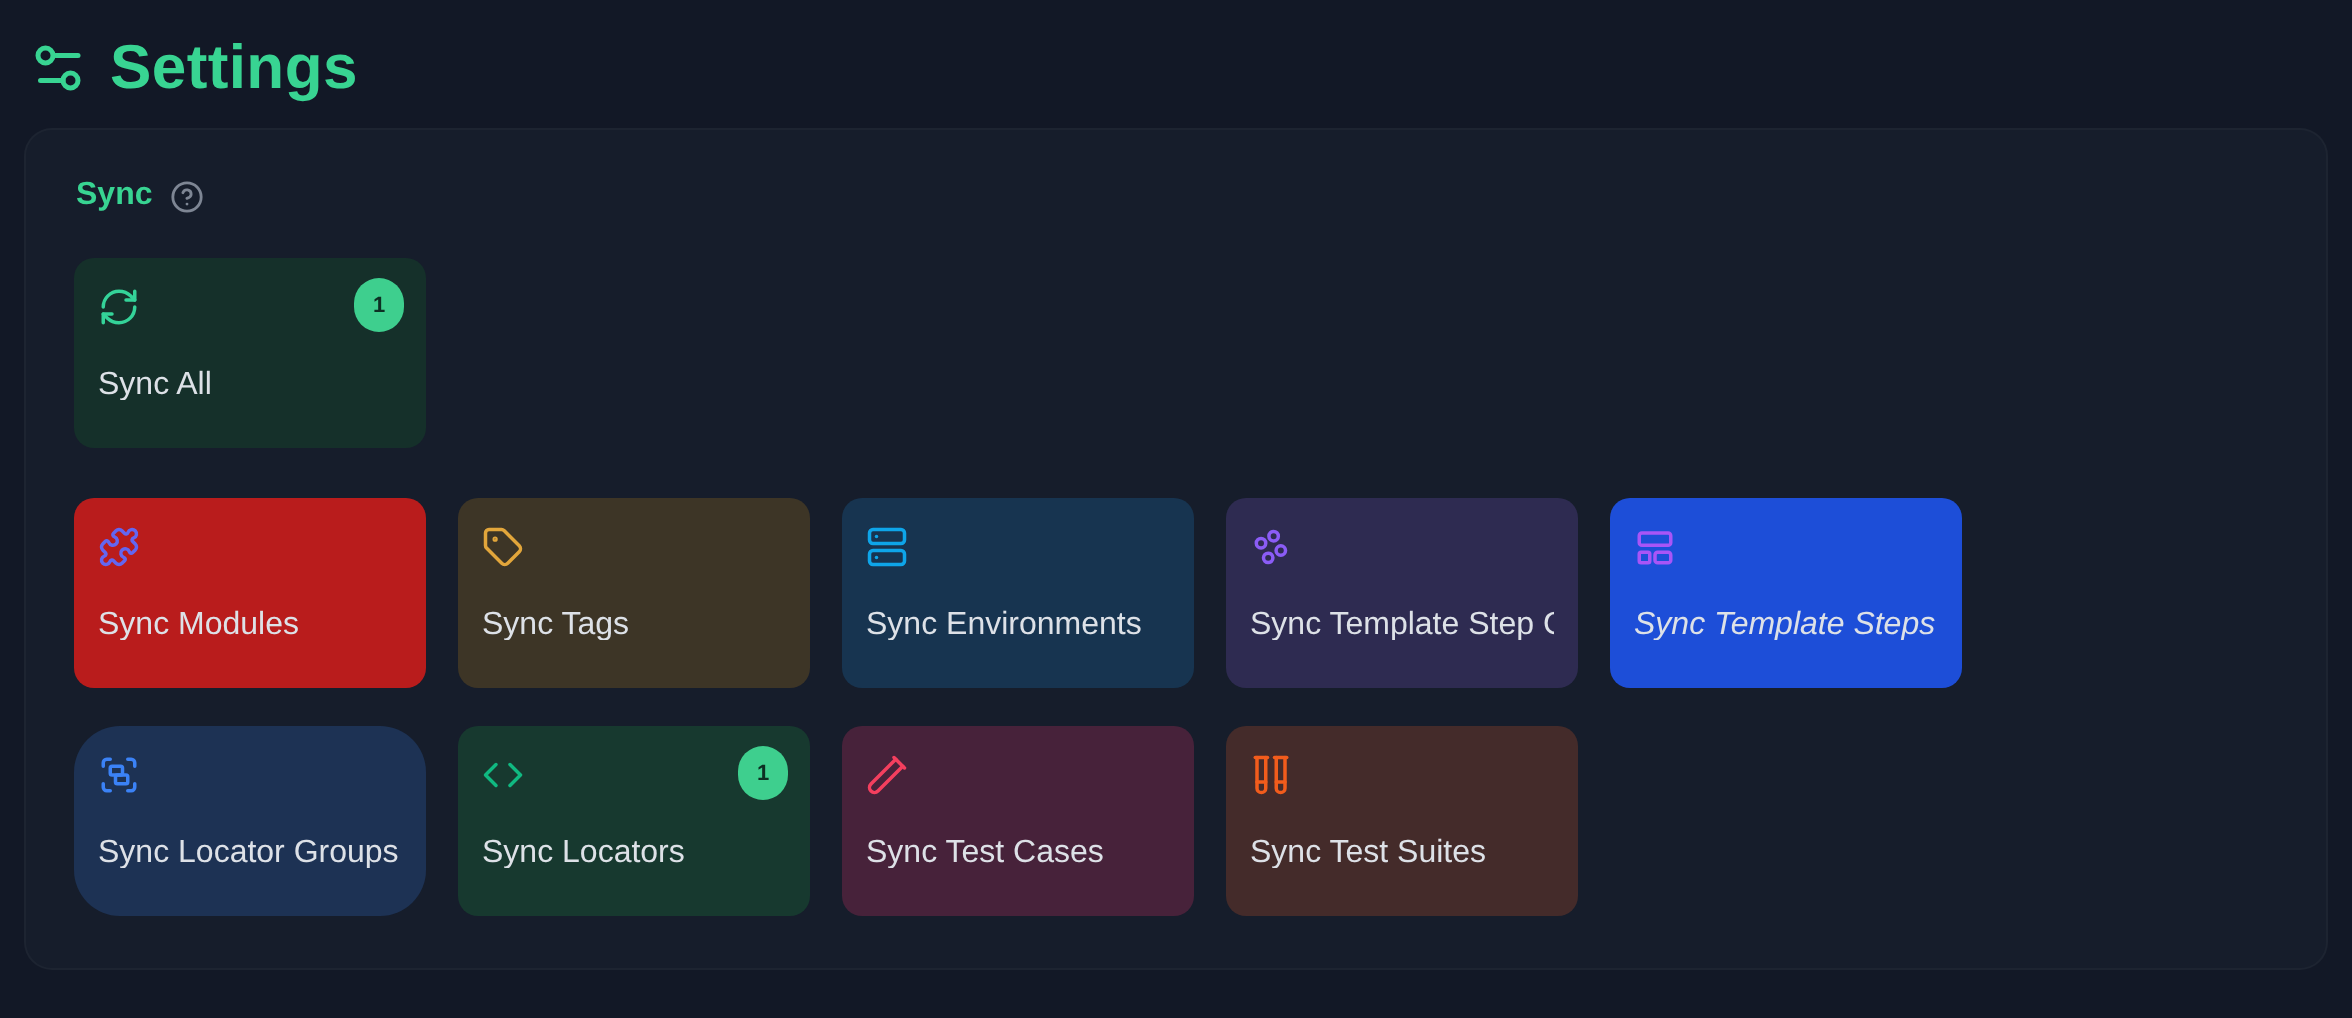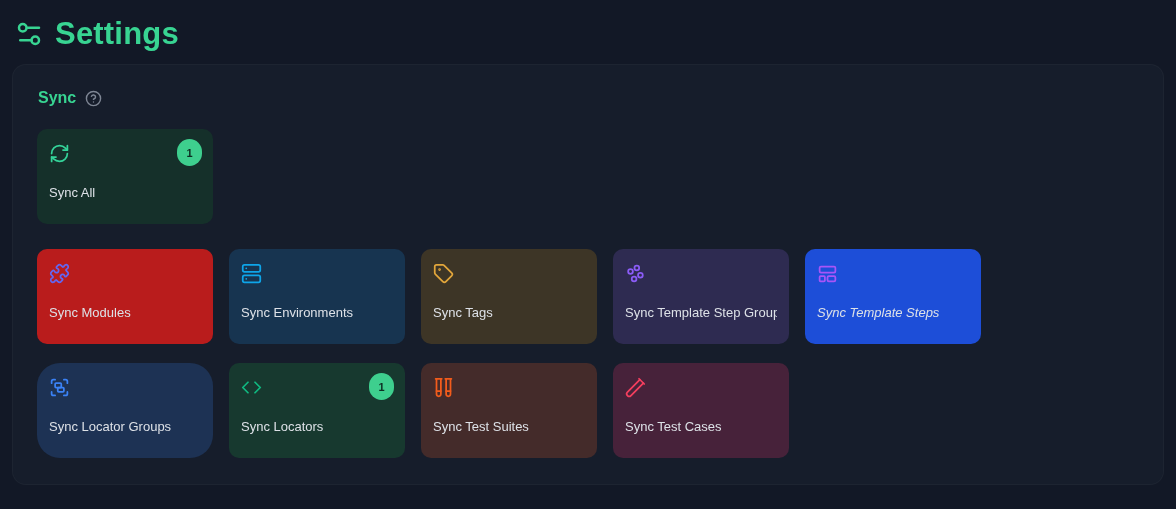--- a/index.html
+++ b/index.html
@@ -38,21 +38,21 @@
     width:176px;height:95px;box-sizing:border-box;
     border-radius:10px;
     padding:14px 12px 12px 12px;
     display:flex;flex-direction:column;align-items:flex-start;
     cursor:pointer;
   }
   .card-icon{display:inline-flex;width:21px;height:21px;}
   .card-icon svg{width:21px;height:21px;}
   .card-label{
     margin-top:21px;
-    font-size:13px;line-height:15px;color:#dde1e7;
+    font-size:16px;line-height:15px;color:#dde1e7;
     white-space:nowrap;max-width:152px;overflow:hidden;
   }
   .card-badge{
     position:absolute;top:10px;right:11px;
     min-width:25px;height:27px;box-sizing:border-box;
     border-radius:14px;
     display:flex;align-items:center;justify-content:center;
     font-size:11px;font-weight:700;
   }
 </style>
@@ -99,41 +99,41 @@
   <div class="cards" id="grid-items">
       <div class="card" style="background: #b91c1c;">
     <span class="card-icon" style="color: rgb(99, 102, 241);">
           <svg viewBox="0 0 24 24" fill="none" stroke="currentColor" stroke-width="2" stroke-linecap="round" stroke-linejoin="round">
             <path d="M19.439 7.85c-.049.322.059.648.289.878l1.568 1.568c.47.47.706 1.087.706 1.704s-.235 1.233-.706 1.704l-1.611 1.611a.98.98 0 0 1-.837.276c-.47-.07-.802-.48-.968-.925a2.501 2.501 0 1 0-3.214 3.214c.446.166.855.497.925.968a.979.979 0 0 1-.276.837l-1.61 1.61a2.404 2.404 0 0 1-1.705.707 2.402 2.402 0 0 1-1.704-.706l-1.568-1.568a1.026 1.026 0 0 0-.877-.29c-.493.074-.84.504-1.02.968a2.5 2.5 0 1 1-3.237-3.237c.464-.18.894-.527.967-1.02a1.026 1.026 0 0 0-.289-.877l-1.568-1.568A2.402 2.402 0 0 1 1.998 12c0-.617.236-1.234.706-1.704L4.23 8.77c.24-.24.581-.353.917-.303.515.077.877.528 1.073 1.01a2.5 2.5 0 1 0 3.259-3.259c-.482-.196-.933-.558-1.01-1.073-.05-.336.062-.676.303-.917l1.525-1.525A2.402 2.402 0 0 1 12 1.998c.617 0 1.234.236 1.704.706l1.568 1.568c.23.23.556.338.877.29.493-.074.84-.504 1.02-.968a2.5 2.5 0 1 1 3.237 3.237c-.464.18-.894.527-.967 1.02Z"></path>
           </svg>
         </span>
 
     <span class="card-label">Sync Modules</span>
   </div>
+      <div class="card" style="background: rgb(61, 53, 38);">
+    <span class="card-icon" style="color: rgb(226, 166, 59);">
+          <svg viewBox="0 0 24 24" fill="none" stroke="currentColor" stroke-width="2" stroke-linecap="round" stroke-linejoin="round">
+            <path d="M12.586 2.586A2 2 0 0 0 11.172 2H4a2 2 0 0 0-2 2v7.172a2 2 0 0 0 .586 1.414l8.704 8.704a2.426 2.426 0 0 0 3.42 0l6.58-6.58a2.426 2.426 0 0 0 0-3.42z"></path>
+            <circle cx="7.5" cy="7.5" r=".5" fill="currentColor"></circle>
+          </svg>
+        </span>
+
+    <span class="card-label">Sync Tags</span>
+  </div>
       <div class="card" style="background: rgb(23, 52, 80);">
     <span class="card-icon" style="color: rgb(14, 165, 233);">
           <svg viewBox="0 0 24 24" fill="none" stroke="currentColor" stroke-width="2" stroke-linecap="round" stroke-linejoin="round">
             <rect width="20" height="8" x="2" y="2" rx="2"></rect>
             <rect width="20" height="8" x="2" y="14" rx="2"></rect>
             <path d="M6 6h.01"></path>
             <path d="M6 18h.01"></path>
           </svg>
         </span>
 
     <span class="card-label">Sync Environments</span>
-  </div>
-      <div class="card" style="background: rgb(61, 53, 38);">
-    <span class="card-icon" style="color: rgb(226, 166, 59);">
-          <svg viewBox="0 0 24 24" fill="none" stroke="currentColor" stroke-width="2" stroke-linecap="round" stroke-linejoin="round">
-            <path d="M12.586 2.586A2 2 0 0 0 11.172 2H4a2 2 0 0 0-2 2v7.172a2 2 0 0 0 .586 1.414l8.704 8.704a2.426 2.426 0 0 0 3.42 0l6.58-6.58a2.426 2.426 0 0 0 0-3.42z"></path>
-            <circle cx="7.5" cy="7.5" r=".5" fill="currentColor"></circle>
-          </svg>
-        </span>
-
-    <span class="card-label">Sync Tags</span>
   </div>
       <div class="card" style="background: rgb(46, 43, 81);">
     <span class="card-icon" style="color: rgb(139, 92, 246);">
           <svg viewBox="0 0 24 24" fill="none" stroke="currentColor" stroke-width="2" stroke-linecap="round" stroke-linejoin="round">
             <circle cx="13.5" cy="5.8" r="2.7"></circle>
             <circle cx="6.3" cy="9.8" r="2.7"></circle>
             <circle cx="17.6" cy="14" r="2.7"></circle>
             <circle cx="10.4" cy="18.2" r="2.7"></circle>
           </svg>
         </span>
@@ -168,38 +168,38 @@
       <div class="card" style="background: rgb(23, 57, 47);">
     <span class="card-icon" style="color: rgb(16, 185, 129);">
           <svg viewBox="0 0 24 24" fill="none" stroke="currentColor" stroke-width="2" stroke-linecap="round" stroke-linejoin="round">
             <path d="m16 18 6-6-6-6"></path>
             <path d="m8 6-6 6 6 6"></path>
           </svg>
         </span>
     <span class="card-badge" style="background: rgb(62, 207, 142); color: rgb(13, 47, 35);">1</span>
     <span class="card-label">Sync Locators</span>
   </div>
+      <div class="card" style="background: rgb(71, 34, 58);">
+    <span class="card-icon" style="color: rgb(244, 63, 94);">
+          <svg viewBox="0 0 24 24" fill="none" stroke="currentColor" stroke-width="2" stroke-linecap="round" stroke-linejoin="round">
+            <path d="M21 7 6.82 21.18a2.83 2.83 0 0 1-3.99-.01 2.83 2.83 0 0 1 0-4L17 3"></path>
+            <path d="m16 2 6 6"></path>
+          </svg>
+        </span>
+
+    <span class="card-label">Sync Test Cases</span>
+  </div>
       <div class="card" style="background: rgb(68, 43, 42);">
     <span class="card-icon" style="color: rgb(242, 92, 28);">
           <svg viewBox="0 0 24 24" fill="none" stroke="currentColor" stroke-width="2" stroke-linecap="round" stroke-linejoin="round">
             <path d="M9 2v17.5A2.5 2.5 0 0 1 6.5 22 2.5 2.5 0 0 1 4 19.5V2"></path>
             <path d="M20 2v17.5a2.5 2.5 0 0 1-2.5 2.5 2.5 2.5 0 0 1-2.5-2.5V2"></path>
             <path d="M3 2h7"></path>
             <path d="M14 2h7"></path>
             <path d="M9 16H4"></path>
             <path d="M20 16h-5"></path>
           </svg>
         </span>
 
     <span class="card-label">Sync Test Suites</span>
   </div>
-      <div class="card" style="background: rgb(71, 34, 58);">
-    <span class="card-icon" style="color: rgb(244, 63, 94);">
-          <svg viewBox="0 0 24 24" fill="none" stroke="currentColor" stroke-width="2" stroke-linecap="round" stroke-linejoin="round">
-            <path d="M21 7 6.82 21.18a2.83 2.83 0 0 1-3.99-.01 2.83 2.83 0 0 1 0-4L17 3"></path>
-            <path d="m16 2 6 6"></path>
-          </svg>
-        </span>
-
-    <span class="card-label">Sync Test Cases</span>
-  </div>
     </div>
 </main>
 
 </body></html>

